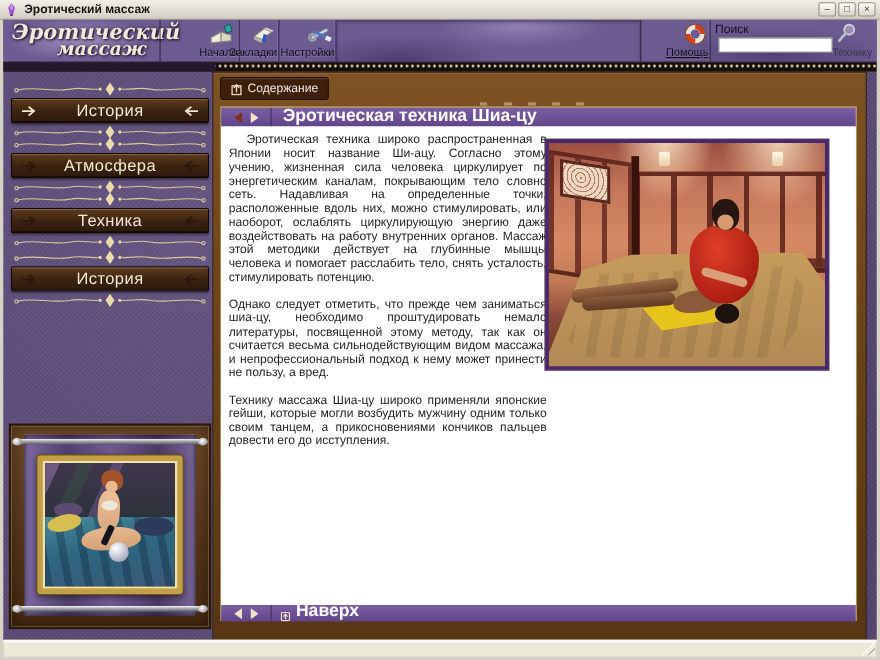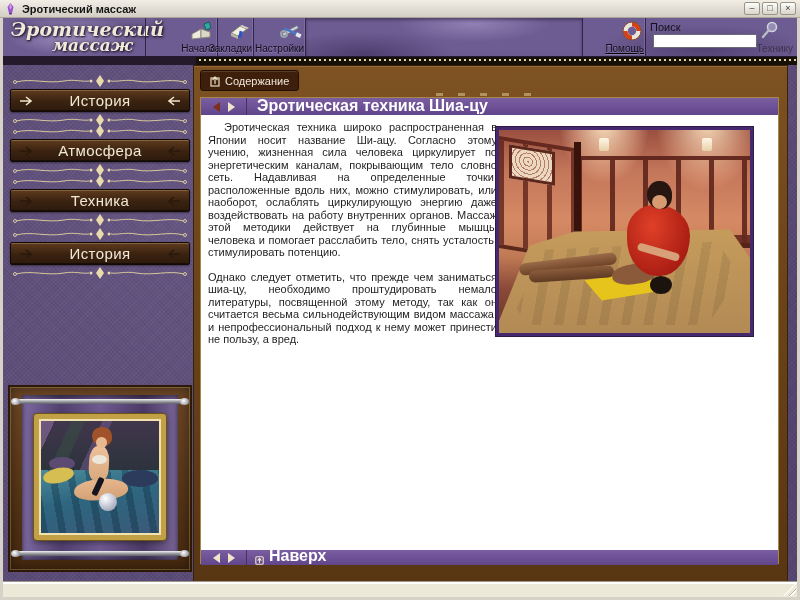--- a/index.html
+++ b/index.html
@@ -427,20 +427,21 @@
             <div class="tri left maroon"></div>
             <div class="tri right"></div>
           </div>
           <span class="bar-title">Эротическая техника Шиа-цу</span>
         </div>
 
         <div class="article-body">
           <div class="body-text">
             <p class="indent">Эротическая техника широко распространенная в Японии носит название Ши-ацу. Согласно этому учению, жизненная сила человека циркулирует по энергетическим каналам, покрывающим тело словно сеть. Надавливая на определенные точки, расположенные вдоль них, можно стимулировать, или наоборот, ослаблять циркулирующую энергию даже воздействовать на работу внутренних органов. Массаж этой методики действует на глубинные мышцы человека и помогает расслабить тело, снять усталость, стимулировать потенцию.</p>
             <p>Однако следует отметить, что прежде чем заниматься шиа-цу, необходимо проштудировать немало литературы, посвященной этому методу, так как он считается весьма сильнодействующим видом массажа, и непрофессиональный подход к нему может принести не пользу, а вред.</p>
+            <p>Технику массажа Шиа-цу широко применяли японские гейши, которые могли возбудить мужчину одним только своим танцем, а прикосновениями кончиков пальцев довести его до исступления.</p>
           </div>
 
           <div class="room" title="Массаж Шиа-цу в японской комнате">
             <div class="walls"></div>
             <div class="sconce" style="left:40%"></div>
             <div class="sconce" style="left:81%"></div>
             <div class="lattice-left"></div>
             <div class="art"></div>
             <div class="lattice-back"></div>
             <div class="post"></div>

